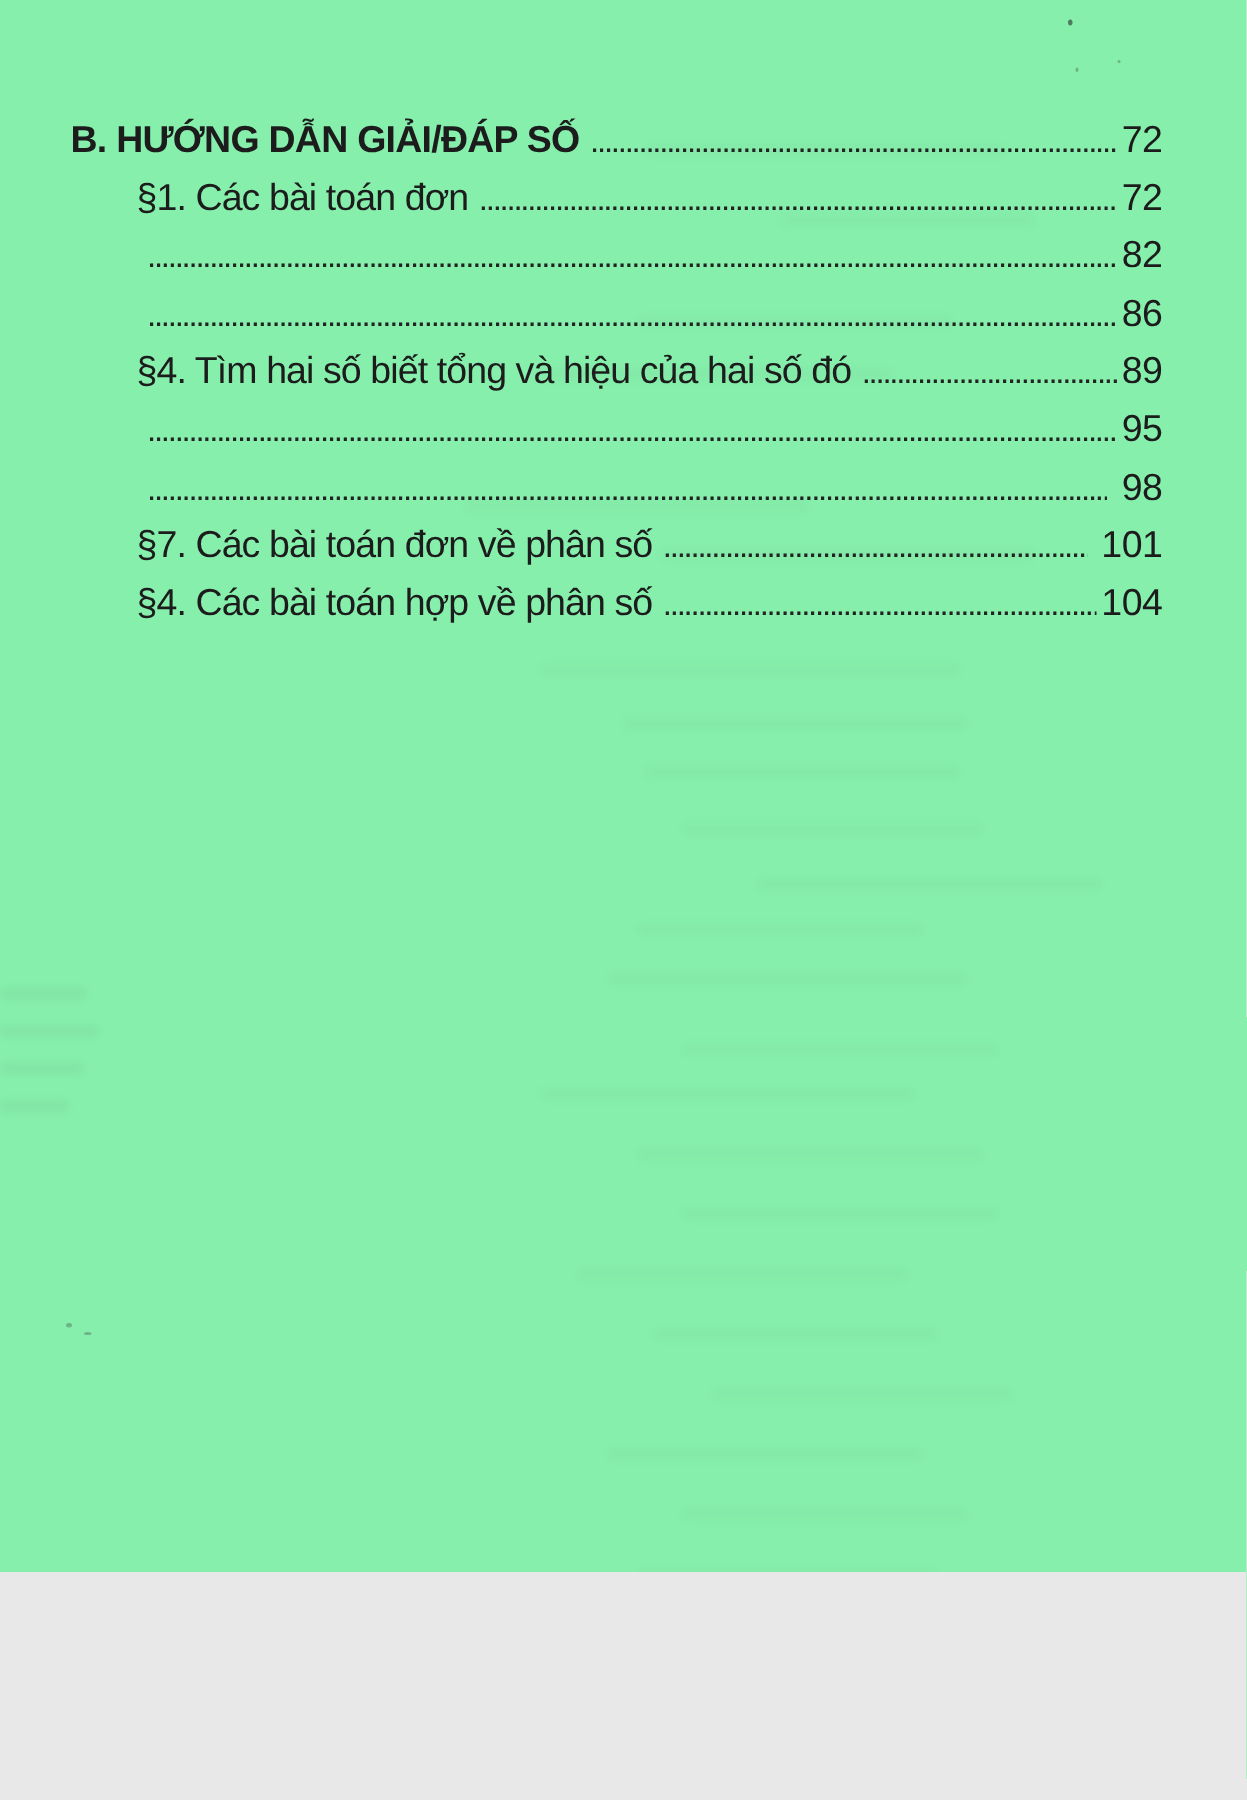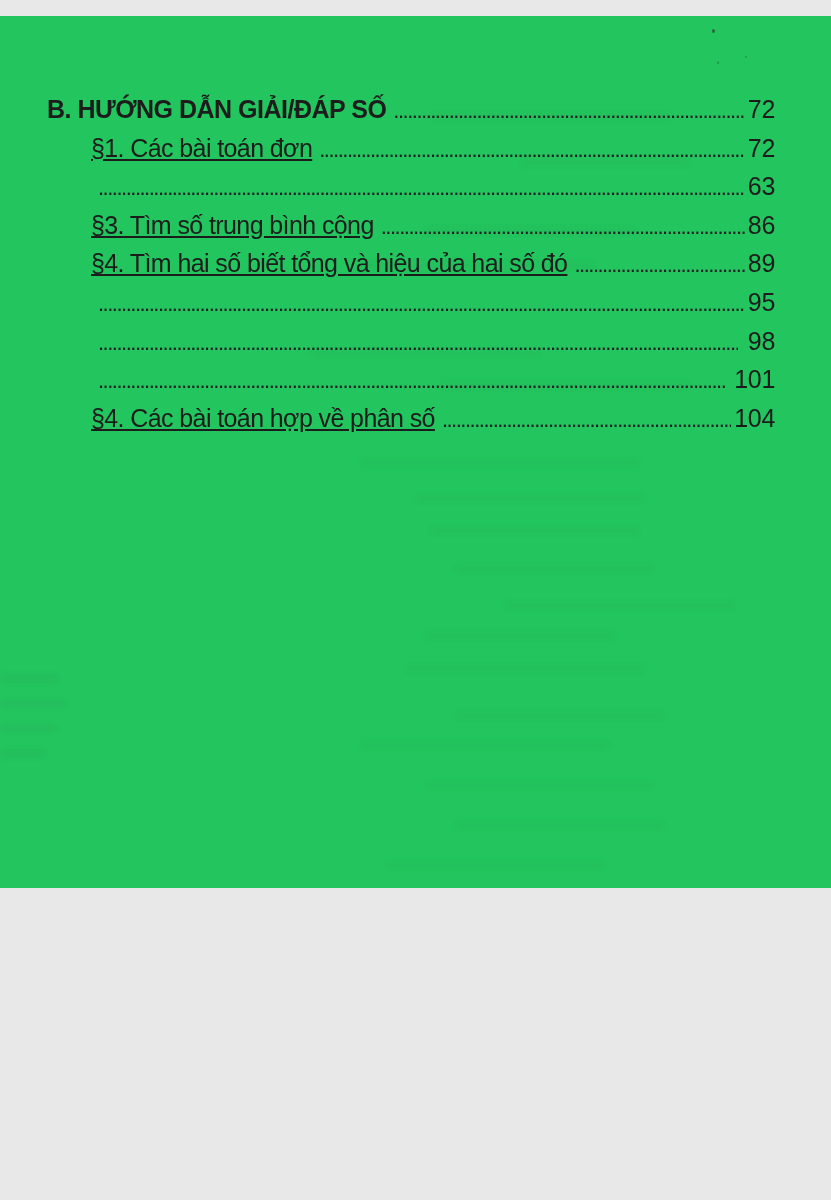--- a/index.html
+++ b/index.html
@@ -1,23 +1,23 @@
 <!DOCTYPE html>
 <html><head>
 <meta charset="utf-8">
 <style>
   html,body{margin:0;padding:0;background:#e8e8e8;}
   .page{
     position:relative;
-    width:831px;height:872px;
-    background:#22c55e;
+    width:831px;height:1048px;
+    background:#86efac;
     font-family:"Liberation Sans", sans-serif;
     color:#1c1c1c;
     overflow:hidden;
-    margin:16px auto;
+    margin:0 auto;
   }
   .toc{
     position:absolute;
     left:47px;top:74px;width:728px;
   }
   .toc-row{
     display:flex;
     align-items:baseline;
     height:38.6px;
     line-height:38.6px;
@@ -27,21 +27,20 @@
     font-weight:bold;
     font-size:25px;
     letter-spacing:-0.5px;
   }
   .toc-row.item{
     margin-left:44px;
   }
   .toc-row.item .title{
     font-size:25px;
     letter-spacing:-0.6px;
-    text-decoration:underline;
   }
   .title{flex:0 0 auto;}
   .leader{
     flex:1 1 auto;
     overflow:hidden;
     white-space:nowrap;
     font-size:22px;
     letter-spacing:-1.5px;
     margin:0 3px 0 7px;
     color:#222;
@@ -93,25 +92,24 @@
     </div>
 
     <div class="toc-row item">
       <span class="title">§1. Các bài toán đơn</span>
       <span class="leader">................................................................................................................................................................................................................................................</span>
       <span class="pagenum">72</span>
     </div>
 
     <div class="toc-row item">
       <span class="leader">................................................................................................................................................................................................................................................</span>
-      <span class="pagenum">63</span>
+      <span class="pagenum">82</span>
     </div>
 
     <div class="toc-row item">
-      <span class="title">§3. Tìm số trung bình cộng</span>
       <span class="leader">................................................................................................................................................................................................................................................</span>
       <span class="pagenum">86</span>
     </div>
 
     <div class="toc-row item">
       <span class="title">§4. Tìm hai số biết tổng và hiệu của hai số đó</span>
       <span class="leader">................................................................................................................................................................................................................................................</span>
       <span class="pagenum">89</span>
     </div>
 
@@ -119,20 +117,21 @@
       <span class="leader">................................................................................................................................................................................................................................................</span>
       <span class="pagenum">95</span>
     </div>
 
     <div class="toc-row item">
       <span class="leader">................................................................................................................................................................................................................................................</span>
       <span class="pagenum"> 98</span>
     </div>
 
     <div class="toc-row item">
+      <span class="title">§7. Các bài toán đơn về phân số</span>
       <span class="leader">................................................................................................................................................................................................................................................</span>
       <span class="pagenum"> 101</span>
     </div>
 
     <div class="toc-row item">
       <span class="title">§4. Các bài toán hợp về phân số</span>
       <span class="leader">................................................................................................................................................................................................................................................</span>
       <span class="pagenum">104</span>
     </div>
 

